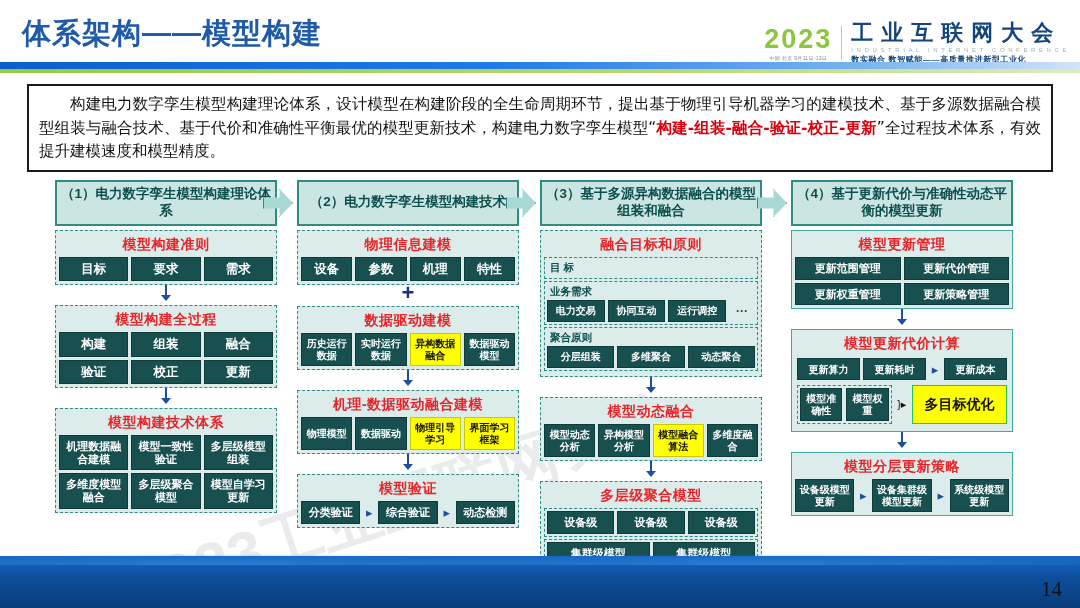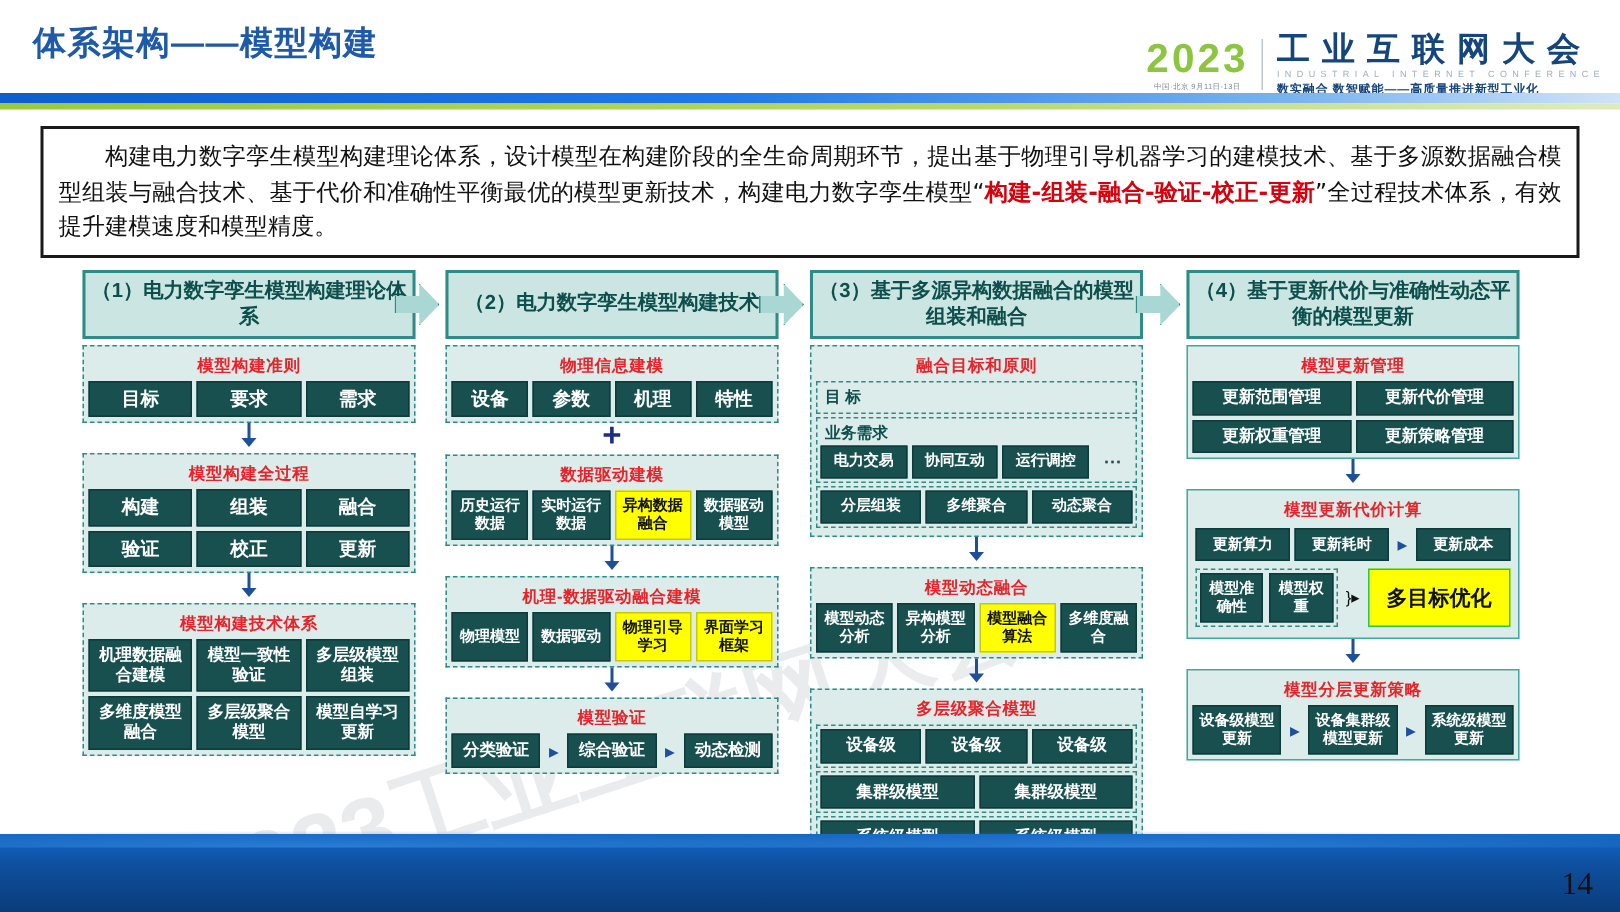--- a/index.html
+++ b/index.html
@@ -6,21 +6,21 @@
   body{
     width:1080px;height:608px;overflow:hidden;
     font-family:"Liberation Sans","DejaVu Sans",sans-serif;
     background:#ffffff;position:relative;
   }
   .slide{position:absolute;inset:0;background:#fff;}
 
   
   .slide-title{
     position:absolute;left:22px;top:14px;
-    font-size:22px;font-weight:bold;color:#1f5aa8;letter-spacing:1px;
+    font-size:29px;font-weight:bold;color:#1f5aa8;letter-spacing:1px;
     white-space:nowrap;
   }
   .logo{
     position:absolute;right:10px;top:22px;display:flex;align-items:center;gap:9px;
   }
   .logo-year{display:flex;flex-direction:column;align-items:center;line-height:1;}
   .logo-year-num{font-size:27px;font-weight:bold;color:#8cc63f;letter-spacing:2px;}
   .logo-year-sub{font-size:5px;color:#7d8a93;margin-top:3px;letter-spacing:0.3px;white-space:nowrap;}
   .logo-div{width:1px;height:34px;background:#b9c6cd;}
   .logo-main{display:flex;flex-direction:column;line-height:1;justify-content:flex-end;}
@@ -62,21 +62,21 @@
     clip-path:polygon(0% 30%,55% 30%,55% 0%,100% 50%,55% 100%,55% 70%,0% 70%);
   }
   .a1{left:263px}.a2{left:506px}.a3{left:757px}
 
   .group{
     border:1.6px dashed #2e8b86;background:#dcecea;box-sizing:border-box;
     padding:3px;margin-top:4px;
   }
   .group.solid{border-style:solid;border-color:#3fa9a2;}
   .grp-title{
-    color:#e8242a;font-weight:bold;font-size:11px;text-align:center;
+    color:#e8242a;font-weight:bold;font-size:14px;text-align:center;
     padding:2px 0 3px;letter-spacing:0.5px;
   }
   .row{display:flex;gap:3px;}
   .row + .row{margin-top:3px;}
   .cell{
     flex:1;background:#17504f;color:#fff;font-size:12.5px;font-weight:bold;
     text-align:center;padding:4px 1px;border:1px solid #0c3b3a;line-height:1.15;
     display:flex;align-items:center;justify-content:center;box-sizing:border-box;
     min-height:22px;
   }
@@ -269,20 +269,21 @@
           <div class="sublabel">业务需求</div>
           <div class="row">
             <div class="cell xs">电力交易</div>
             <div class="cell xs">协同互动</div>
             <div class="cell xs">运行调控</div>
             <div class="dots">···</div>
           </div>
         </div>
 
         <div class="dash-wrap">
+          <div class="sublabel">聚合原则</div>
           <div class="row">
             <div class="cell xs">分层组装</div>
             <div class="cell xs">多维聚合</div>
             <div class="cell xs">动态聚合</div>
           </div>
         </div>
       </div>
 
       <div class="vconn"></div>
 

